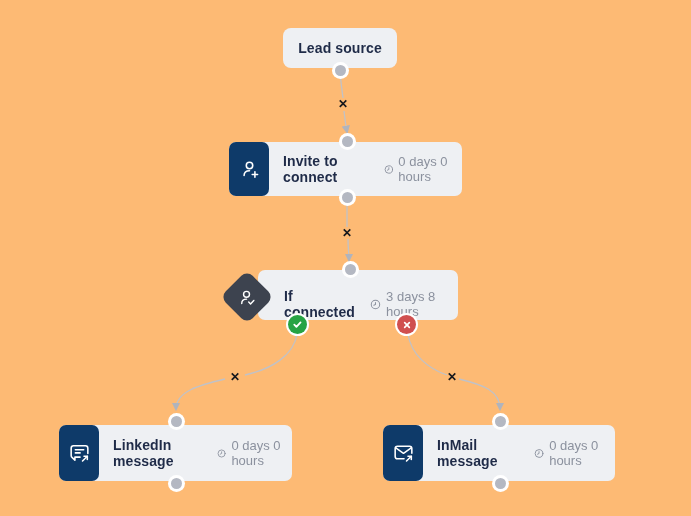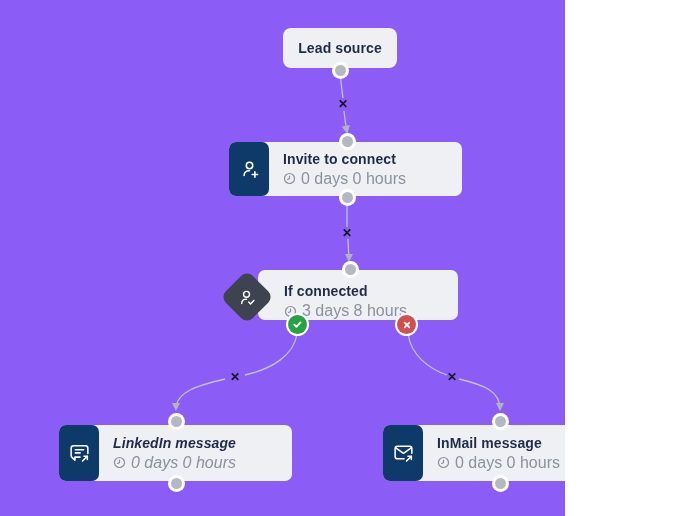--- a/index.html
+++ b/index.html
@@ -1,41 +1,41 @@
 <!DOCTYPE html>
 <html><head>
 <meta charset="utf-8">
 <style>
   html,body{margin:0;padding:0;background:#ffffff;}
   .canvas{
-    position:relative;width:555px;height:516px;background:#8b5cf6;
-    font-family:"Liberation Sans",sans-serif;overflow:hidden;padding-left:10px;
+    position:relative;width:691px;height:516px;background:#fdba74;
+    font-family:"Liberation Sans",sans-serif;overflow:hidden;
   }
   .edges{position:absolute;left:0;top:0;width:691px;height:516px;pointer-events:none;}
   .node{position:absolute;background:#eef0f3;border-radius:7px;box-sizing:border-box;}
   .node-title{font-size:14px;font-weight:600;color:#1f2b48;letter-spacing:.1px;}
   .lead{left:283px;top:28px;width:114px;height:40px;display:flex;align-items:center;justify-content:center;border-radius:8px;}
   .step{display:flex;align-items:center;}
   .iconbox{
     position:absolute;left:0;top:0;width:40px;height:100%;
     background:#0e3a69;border-radius:7px;
     display:flex;align-items:center;justify-content:center;
   }
-  .content{margin-left:40px;padding-left:14px;display:flex;flex-direction:column;gap:3px;}
-  .delay{display:flex;align-items:center;gap:5px;font-size:16px;color:#8b919e;}
+  .content{margin-left:40px;padding-left:14px;display:flex;gap:15px;}
+  .delay{display:flex;align-items:center;gap:5px;font-size:13px;color:#8b919e;}
   .invite{left:229px;top:142px;width:233px;height:54px;}
   .ifbody{left:258px;top:270px;width:200px;height:50px;display:flex;align-items:flex-end;}
   .ifbody .content{margin-left:0;padding-left:26px;}
   .diamond{
     position:absolute;left:228px;top:278px;width:38px;height:38px;
     background:#3d434f;border-radius:8px;transform:rotate(45deg);
     display:flex;align-items:center;justify-content:center;
   }
   .diamond .inner{transform:rotate(-45deg);display:flex;align-items:center;justify-content:center;}
-  .linkedin{left:59px;top:425px;width:233px;height:56px;font-style:italic;}
+  .linkedin{left:59px;top:425px;width:233px;height:56px;}
   .inmail{left:383px;top:425px;width:232px;height:56px;align-items:center;}
   .port{
     position:absolute;width:11px;height:11px;border-radius:50%;
     background:#b4b8c2;box-shadow:0 0 0 3px #ffffff;cursor:crosshair;
   }
   .badge{
     position:absolute;width:19px;height:19px;border-radius:50%;
     box-shadow:0 0 0 2px #ffffff;display:flex;align-items:center;justify-content:center;cursor:pointer;
   }
   .badge.yes{background:#27a344;left:288px;top:315px;}

